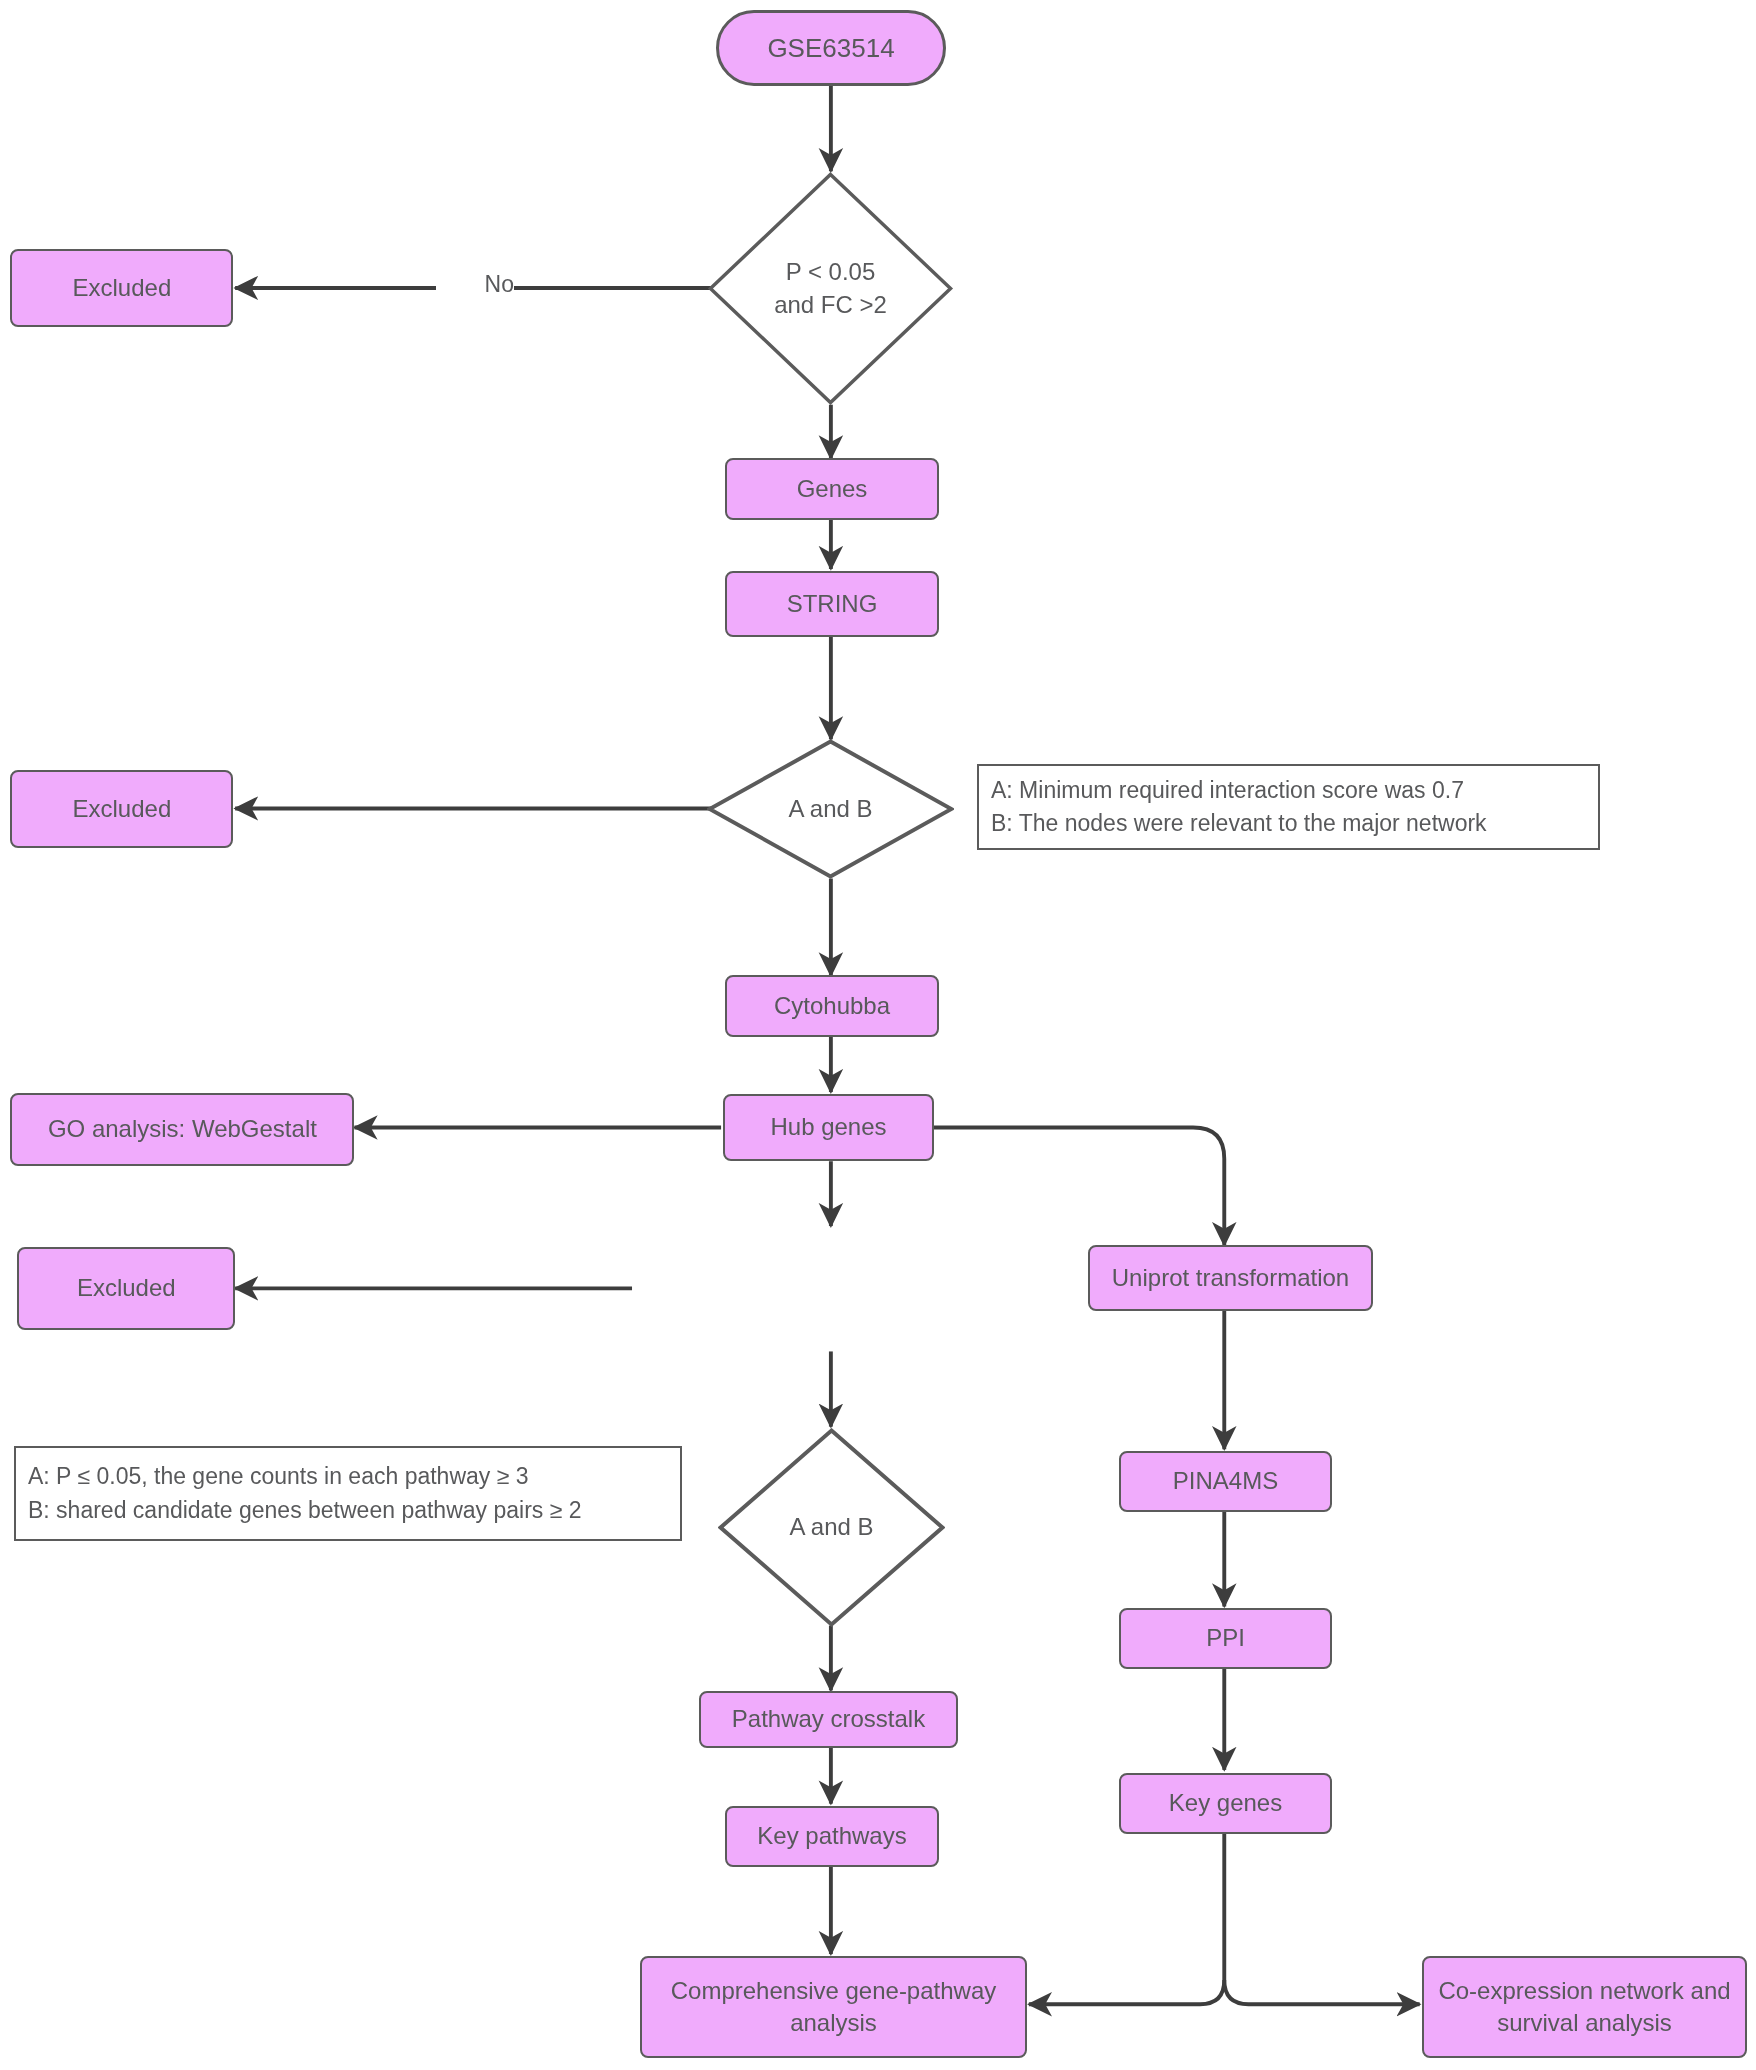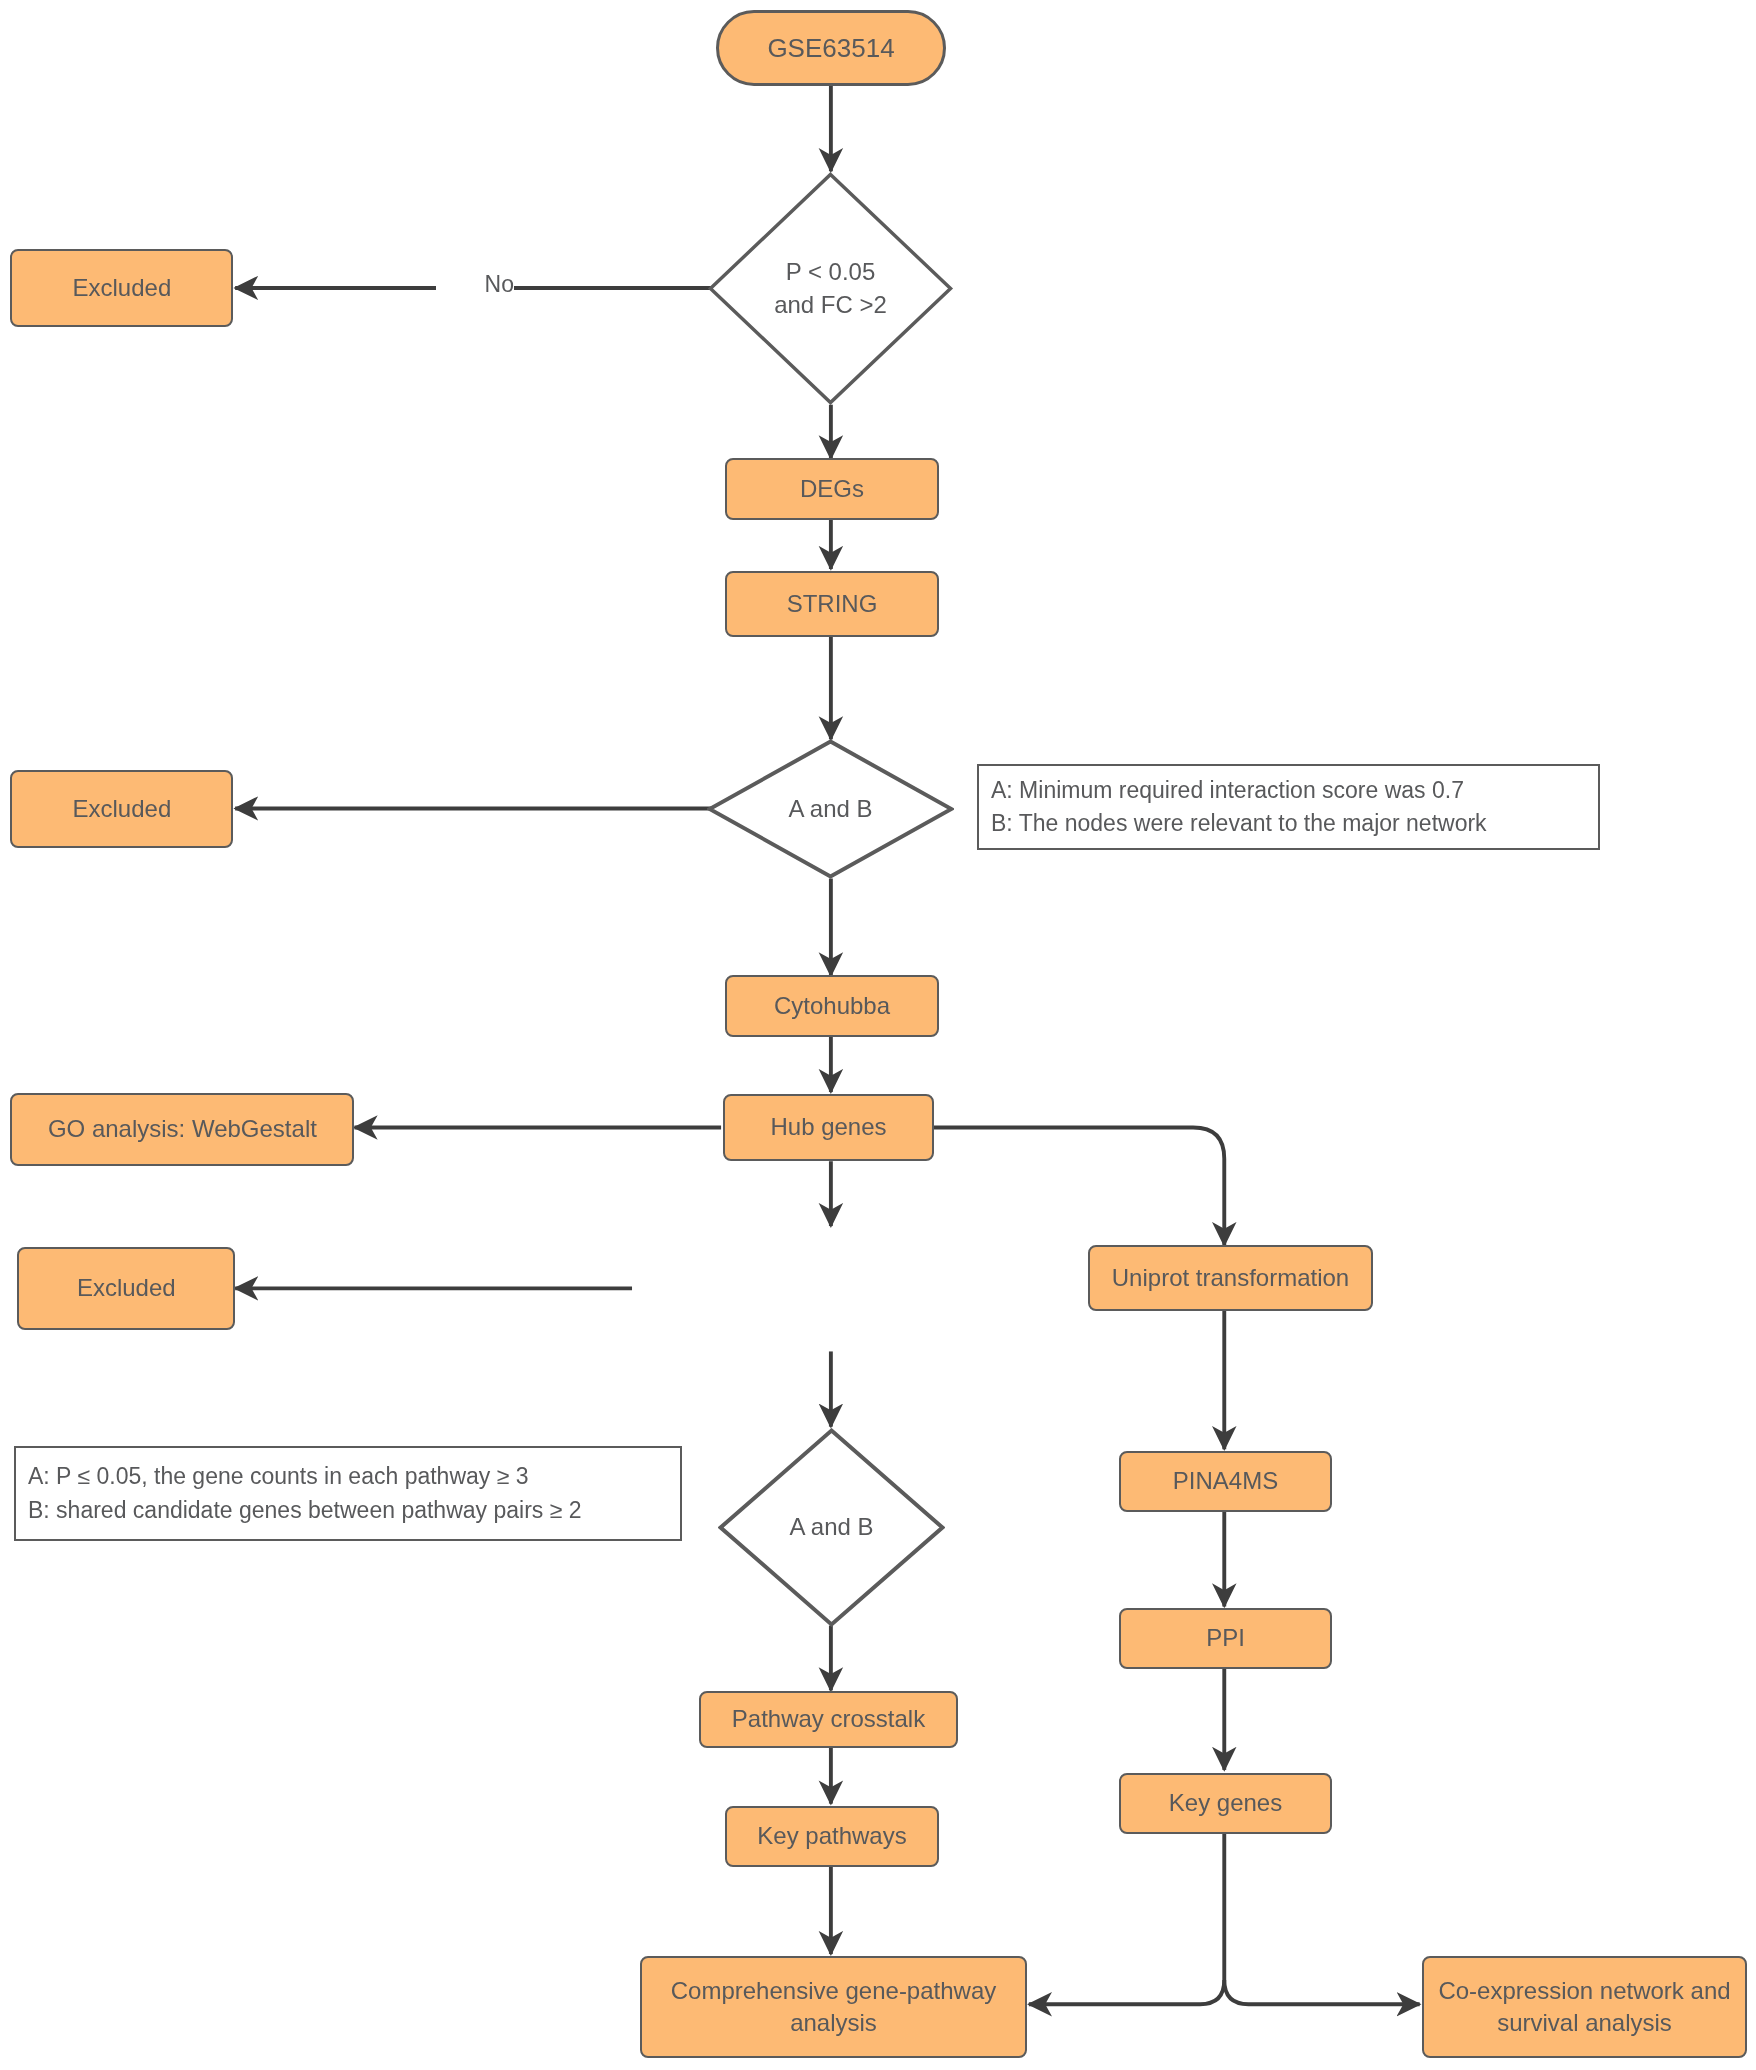--- a/index.html
+++ b/index.html
@@ -1,20 +1,20 @@
 <!DOCTYPE html>
 <html style="font-size:14px"><head>
 <meta charset="utf-8">
 <style>
   html,body{margin:0;padding:0;background:#ffffff;}
   body{font-family:"Liberation Sans",sans-serif;}
   #canvas{position:relative;width:1756px;height:2070px;background:#fff;overflow:hidden;}
   #wires{position:absolute;left:0;top:0;width:1756px;height:2070px;}
   .node{position:absolute;box-sizing:border-box;display:flex;align-items:center;justify-content:center;
-        border:2.6px solid #5b5b5b;background:#fdba74;color:#58595b;text-align:center;line-height:1.35;}
+        border:2.6px solid #5b5b5b;background:#f0abfc;color:#58595b;text-align:center;line-height:1.35;}
   .node.rect{border-radius:8px;}
   .node.stadium{border-radius:864px;border-width:3.5px;}
   .node .lbl{display:block;padding:0 8.6px;white-space:pre-line;}
   .note{position:absolute;box-sizing:border-box;border:2.6px solid #5b5b5b;background:#fff;color:#58595b;
         display:flex;align-items:center;justify-content:flex-start;text-align:left;}
   .note .lbl{display:block;padding:0 12px;white-space:pre-line;line-height:1.45;}
   .diamond{position:absolute;}
   .diamond .dshape{position:absolute;left:0;top:0;width:100%;height:100%;}
   .diamond .dtext{position:absolute;left:0;top:0;width:100%;height:100%;display:flex;align-items:center;
         justify-content:center;color:#58595b;text-align:center;line-height:1.35;white-space:pre-line;}
@@ -95,21 +95,21 @@
 
   <div class="node rect fs-md" style="left:10.4px;top:249px;width:223px;height:78px;">
     <span class="lbl">Excluded</span>
   </div>
 
   <div class="edgelabel fs-sm" style="left:436px;top:265px;width:78px;height:40px;justify-content:flex-end;">
     <span>No</span>
   </div>
 
   <div class="node rect fs-md" style="left:725px;top:458px;width:214px;height:62px;">
-    <span class="lbl">DEGs</span>
+    <span class="lbl">Genes</span>
   </div>
 
   <div class="node rect fs-md" style="left:725px;top:571px;width:214px;height:66px;">
     <span class="lbl">STRING</span>
   </div>
 
   <div class="diamond" style="left:707px;top:739px;width:247px;height:140px;">
     <svg class="dshape" viewBox="0 0 286 162" preserveAspectRatio="none">
       <polygon points="143,3 283,81 143,159 3,81" fill="#ffffff" stroke="#5b5b5b" stroke-width="4" vector-effect="non-scaling-stroke"></polygon>
     </svg>

